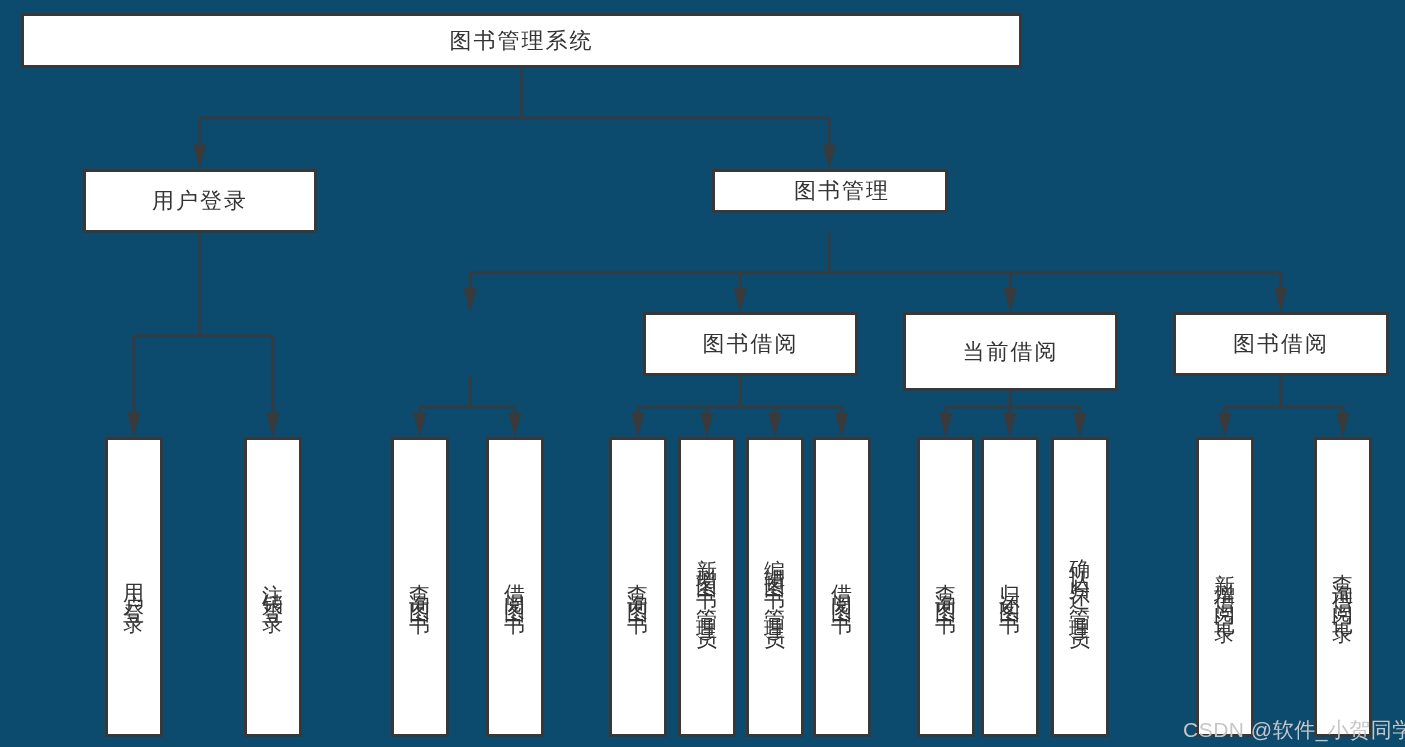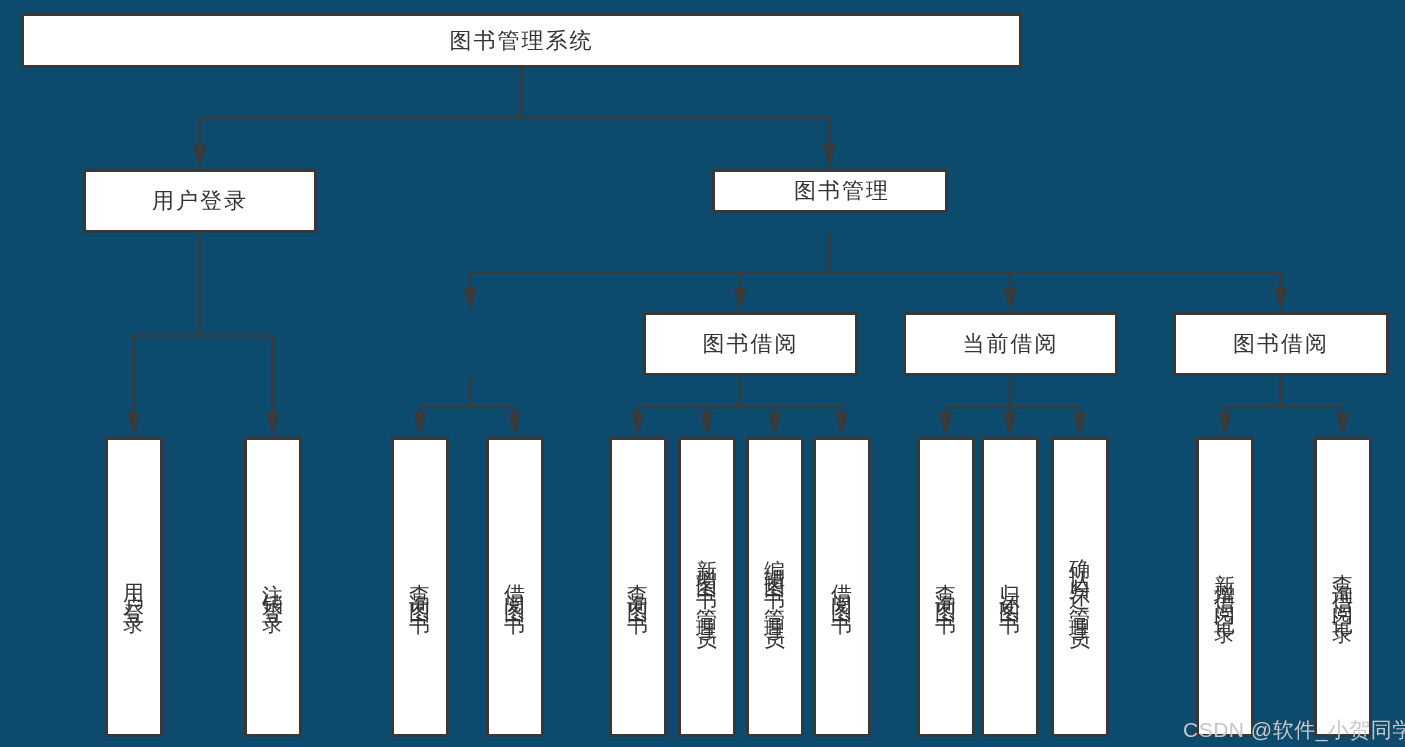--- a/index.html
+++ b/index.html
@@ -109,21 +109,21 @@
   <div class="node" style="left:83px; top:169px; width:234px; height:64px;">
     <span class="hlabel">用户登录</span>
   </div>
   <div class="node" style="left:712px; top:169px; width:236px; height:44px;padding-left:24px;">
     <span class="hlabel">图书管理</span>
   </div>
 
   <div class="node" style="left:643px; top:312px; width:215px; height:64px;">
     <span class="hlabel">图书借阅</span>
   </div>
-  <div class="node" style="left:903px; top:312px; width:215px; height:64px;">
+  <div class="node" style="left:903px; top:312px; width:215px; height:79px;">
     <span class="hlabel">当前借阅</span>
   </div>
   <div class="node" style="left:1173px; top:312px; width:216px; height:64px;">
     <span class="hlabel">图书借阅</span>
   </div>
 
   <div class="node" style="left:105px; top:437px; width:58px; height:300px;">
     <span class="vlabel">用户登录</span>
   </div>
   <div class="node" style="left:244px; top:437px; width:58px; height:300px;">

